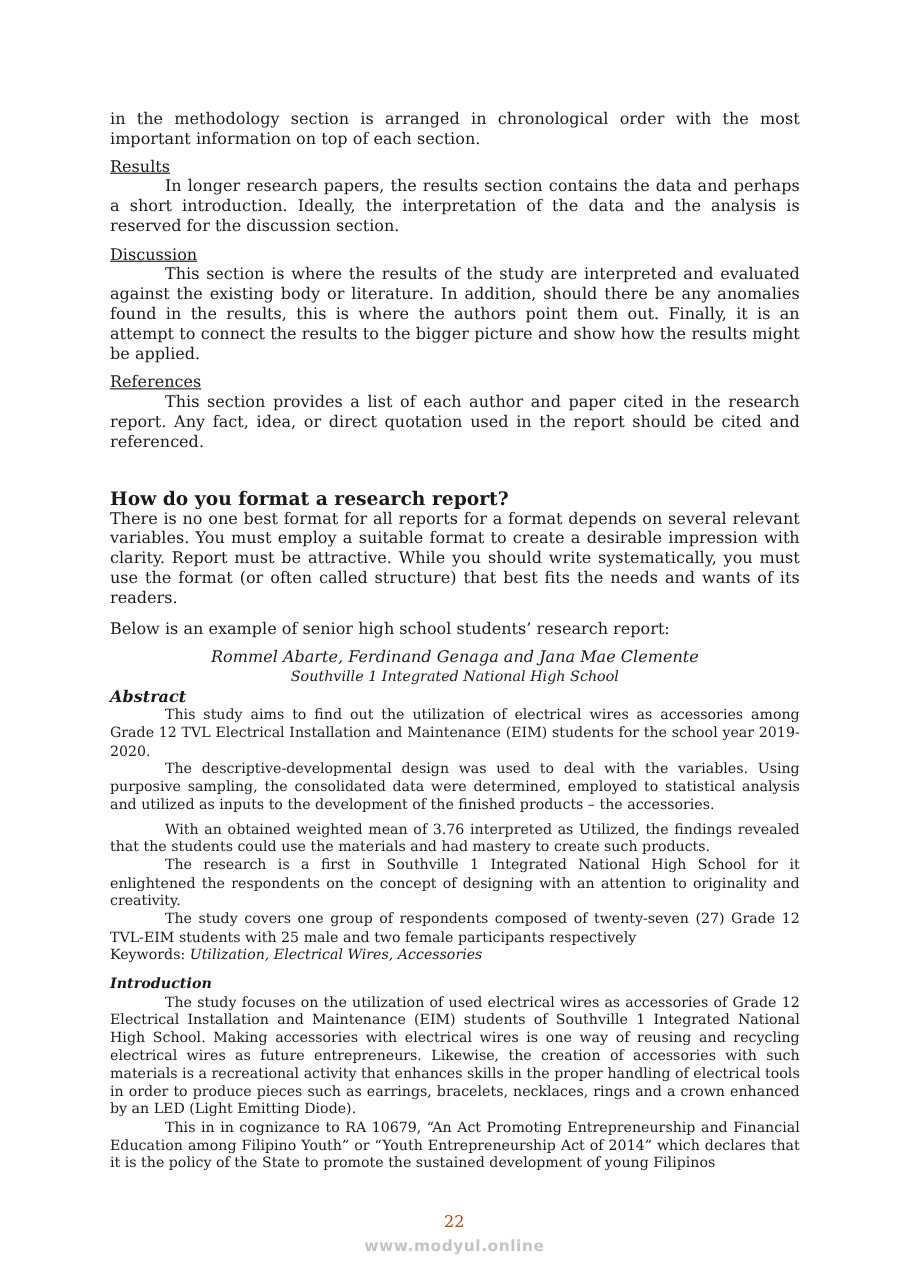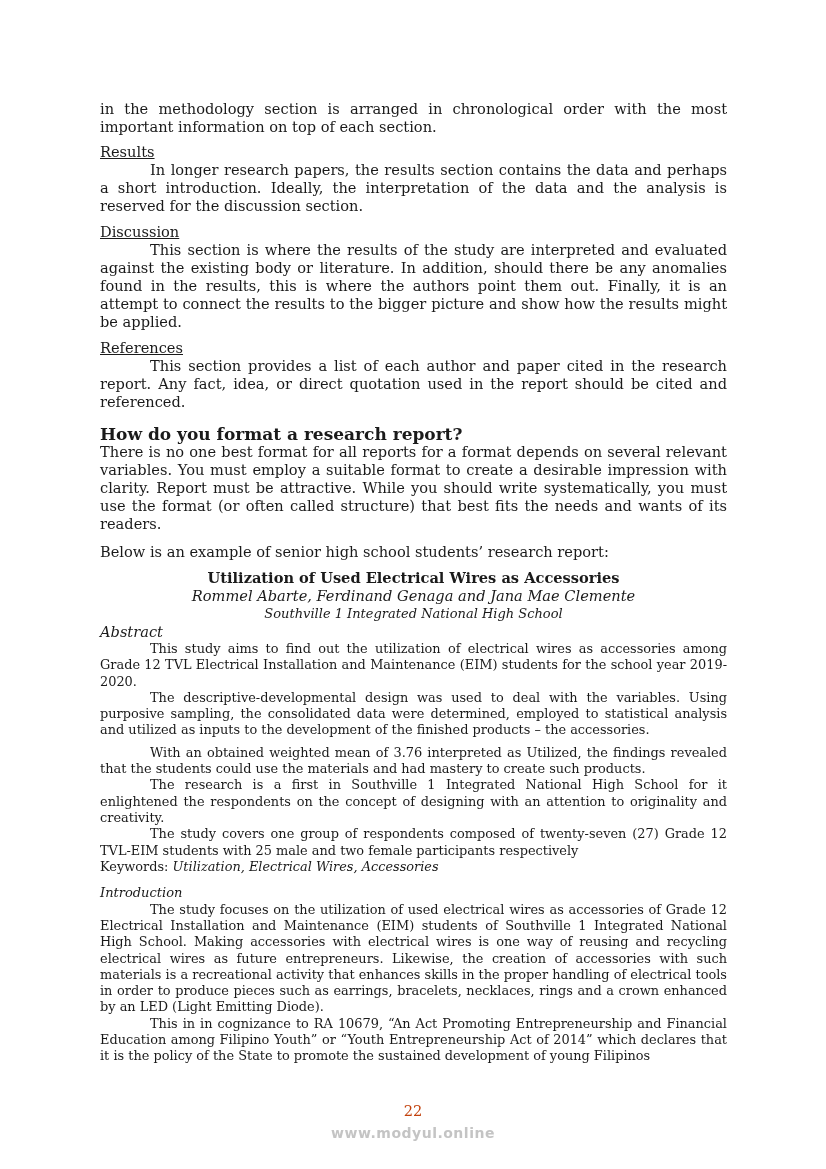--- a/index.html
+++ b/index.html
@@ -4,21 +4,21 @@
 <style>
   html, body { margin: 0; padding: 0; background: #ffffff; }
   body { width: 826px; height: 1169px; position: relative; overflow: hidden;
          font-family: "DejaVu Serif", "Liberation Serif", serif; color: #1a1a1a; }
   .page { position: absolute; left: 100px; top: 100px; width: 627px; }
   .p15 { font-size: 14.6px; line-height: 18px; text-align: justify; margin: 0; }
   .p13 { font-size: 12.9px; line-height: 16.3px; text-align: justify; margin: 0; }
   .indent { text-indent: 50px; }
   .h-ul { font-weight: normal; text-decoration: underline; font-size: 14.6px; line-height: 18px; margin: 0; }
   .h-bold { font-weight: bold; font-size: 17px; line-height: 18px; margin: 0; }
-  .h-bi { font-weight: normal; font-style: italic; margin: 0; }
+  .h-bi { font-weight: bold; font-style: italic; margin: 0; }
   .center { text-align: center; margin: 0; }
   .it { font-style: italic; }
   .pagenum { position: absolute; top: 1102px; left: 0; width: 826px; text-align: center; font-size: 14.6px; color: #c2410c; }
   .wm { position: absolute; top: 1125px; left: 0; width: 826px; text-align: center;
         font-family: "DejaVu Sans", "Liberation Sans", sans-serif; font-size: 14px; color: #c4c4c4; letter-spacing: 0.5px; font-weight: bold; }
 </style>
 </head>
 <body>
 
 <div class="page">
@@ -27,33 +27,32 @@
   <div style="margin-bottom:8px">
     <p class="h-ul">Results</p>
     <p class="p15 indent">In longer research papers, the results section contains the data and perhaps a short introduction. Ideally, the interpretation of the data and the analysis is reserved for the discussion section.</p>
   </div>
 
   <div style="margin-bottom:8px">
     <p class="h-ul">Discussion</p>
     <p class="p15 indent">This section is where the results of the study are interpreted and evaluated against the existing body or literature. In addition, should there be any anomalies found in the results, this is where the authors point them out. Finally, it is an attempt to connect the results to the bigger picture and show how the results might be applied.</p>
   </div>
 
-  <div style="margin-bottom:14px">
+  <div style="margin-bottom:34px">
     <p class="h-ul">References</p>
     <p class="p15 indent">This section provides a list of each author and paper cited in the research report. Any fact, idea, or direct quotation used in the report should be cited and referenced.</p>
   </div>
 
   <div>
     <p class="h-bold">How do you format a research report?</p>
     <p class="p15" style="margin-bottom:10px">There is no one best format for all reports for a format depends on several relevant variables. You must employ a suitable format to create a desirable impression with clarity. Report must be attractive. While you should write systematically, you must use the format (or often called structure) that best fits the needs and wants of its readers.</p>
     <p class="p15" style="margin-bottom:8px">Below is an example of senior high school students’ research report:</p>
   </div>
 
   <div>
-    <p class="center" style="font-weight:bold;font-size:14.6px;line-height:18px">Utilization of Used Electrical Wires as Accessories</p>
     <p class="center it" style="font-size:14.6px;line-height:18px">Rommel Abarte, Ferdinand Genaga and Jana Mae Clemente</p>
     <p class="center it" style="font-size:13px;line-height:18px">Southville 1 Integrated National High School</p>
 
     <p class="h-bi" style="font-size:14.6px;line-height:18px">Abstract</p>
     <p class="p13 indent">This study aims to find out the utilization of electrical wires as accessories among Grade 12 TVL Electrical Installation and Maintenance (EIM) students for the school year 2019-2020.</p>
     <p class="p13 indent" style="margin-bottom:6px">The descriptive-developmental design was used to deal with the variables. Using purposive sampling, the consolidated data were determined, employed to statistical analysis and utilized as inputs to the development of the finished products – the accessories.</p>
     <p class="p13 indent">With an obtained weighted mean of 3.76 interpreted as Utilized, the findings revealed that the students could use the materials and had mastery to create such products.</p>
     <p class="p13 indent">The research is a first in Southville 1 Integrated National High School for it enlightened the respondents on the concept of designing with an attention to originality and creativity.</p>
     <p class="p13 indent">The study covers one group of respondents composed of twenty-seven (27) Grade 12 TVL-EIM students with 25 male and two female participants respectively</p>
     <p class="p13" style="margin-bottom:10px"><span>Keywords: </span><span class="it">Utilization, Electrical Wires, Accessories</span></p>

